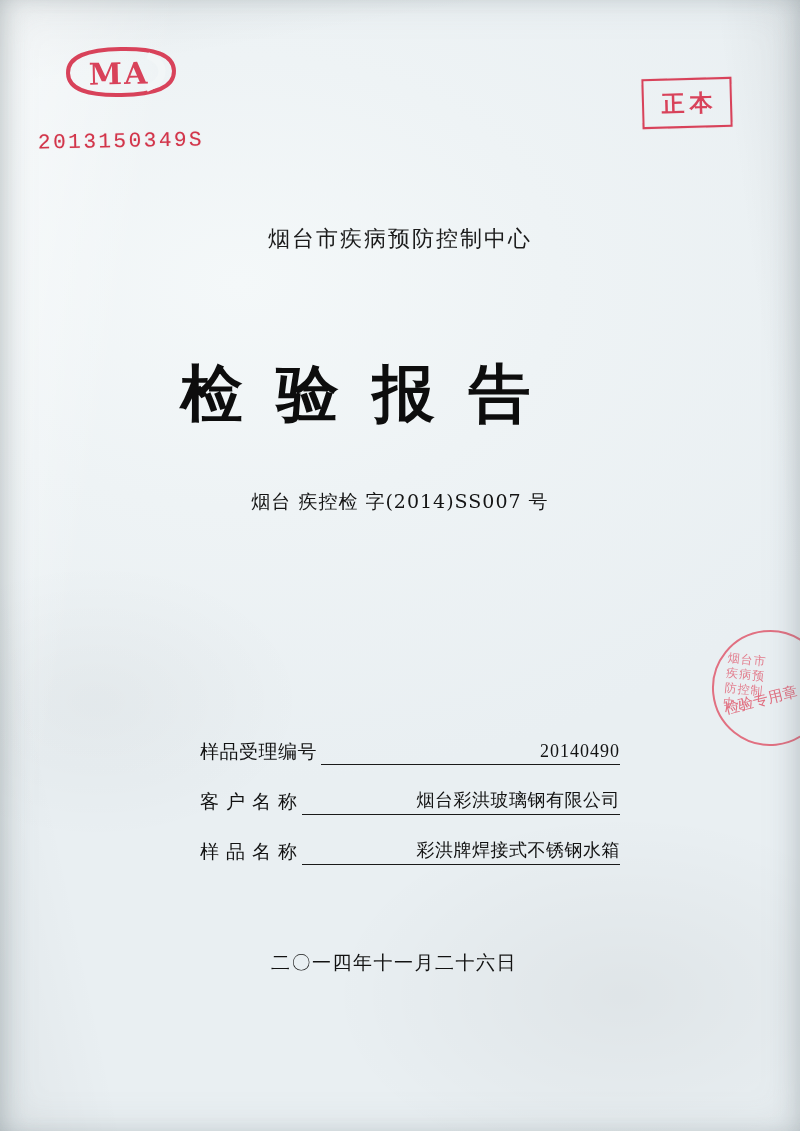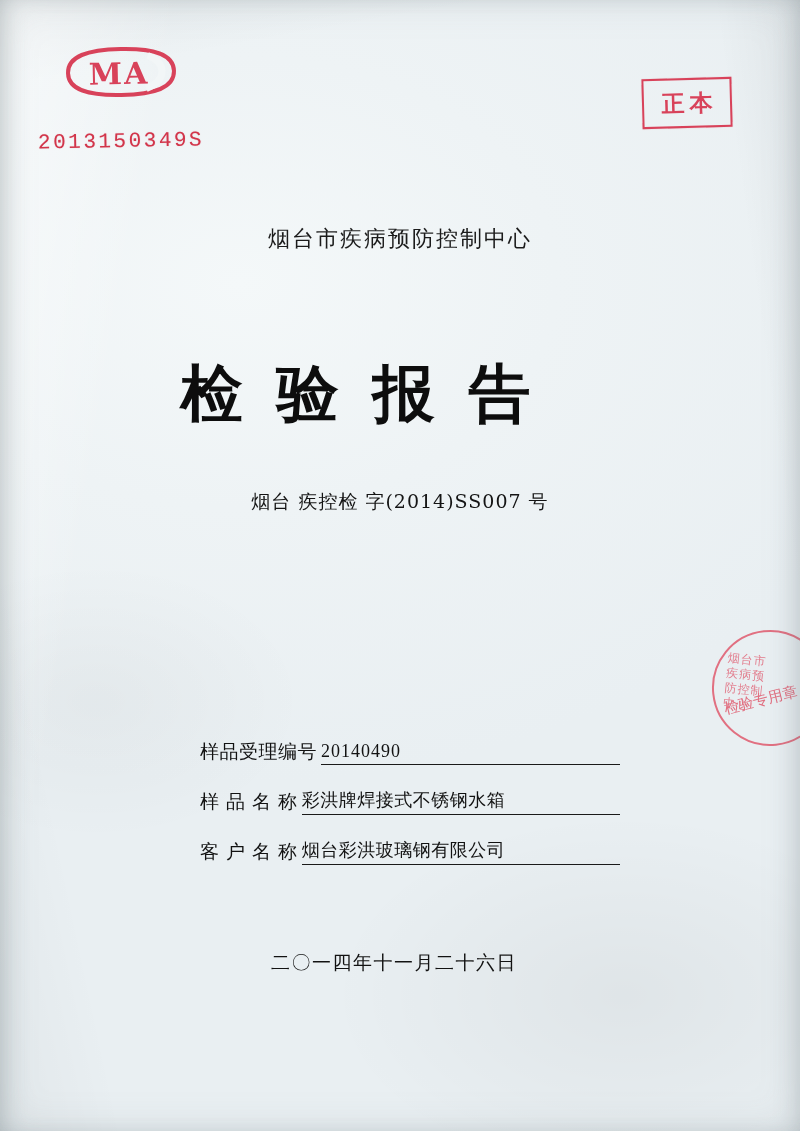--- a/index.html
+++ b/index.html
@@ -181,21 +181,21 @@
     font-size: 19px;
     color: #121212;
     white-space: nowrap;
     font-family: "DejaVu Serif", serif;
     letter-spacing: 0.5px;
     flex: 0 0 auto;
   }
   .field-value {
     flex: 1 1 auto;
     border-bottom: 1.4px solid #1a1a1a;
-    text-align: left;
+    text-align: right;
     font-size: 18px;
     color: #121212;
     font-family: "DejaVu Serif", serif;
     padding-bottom: 2px;
     margin-left: 4px;
     letter-spacing: 0.5px;
   }
   .field-value.mono {
     font-family: "Liberation Serif", serif;
     letter-spacing: 1px;
@@ -244,27 +244,27 @@
   <div class="doc-number">烟台 疾控检 字(2014)SS007 号</div>
 
   <div class="fields">
 
     <div class="field-row">
       <span class="field-label">样品受理编号</span>
       <span class="field-value mono">20140490</span>
     </div>
 
     <div class="field-row">
+      <span class="field-label">客 户 名 称</span>
+      <span class="field-value">烟台彩洪玻璃钢有限公司</span>
+    </div>
+
+    <div class="field-row">
       <span class="field-label">样 品 名 称</span>
       <span class="field-value">彩洪牌焊接式不锈钢水箱</span>
     </div>
 
-    <div class="field-row">
-      <span class="field-label">客 户 名 称</span>
-      <span class="field-value">烟台彩洪玻璃钢有限公司</span>
-    </div>
-
   </div>
 
   <div class="doc-date">二〇一四年十一月二十六日</div>
 
   <div class="edge-shadow"></div>
 </div>
 
 </body></html>

